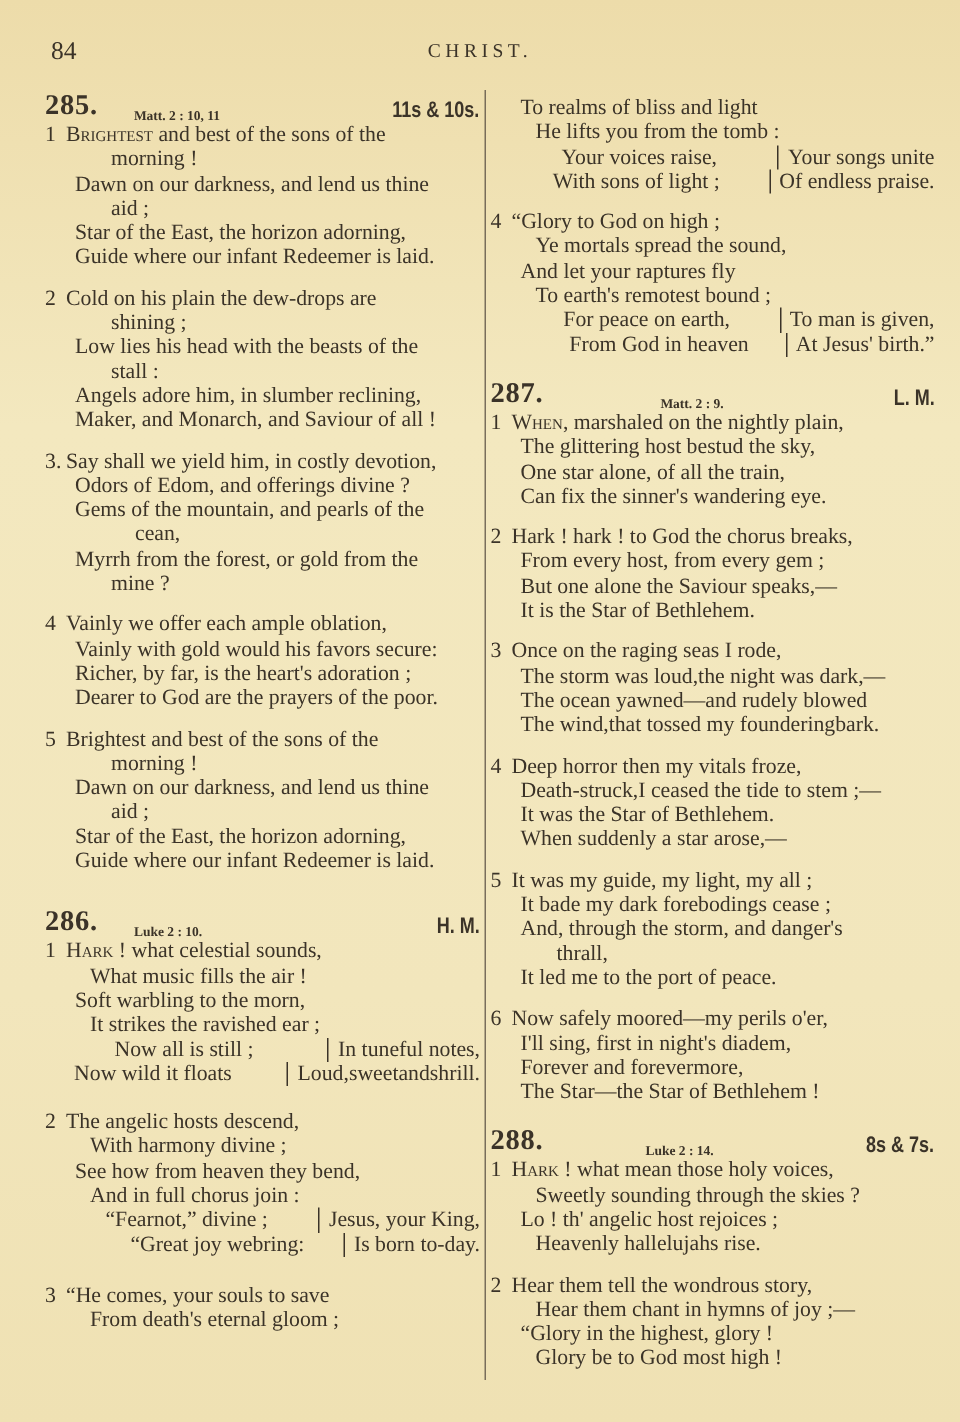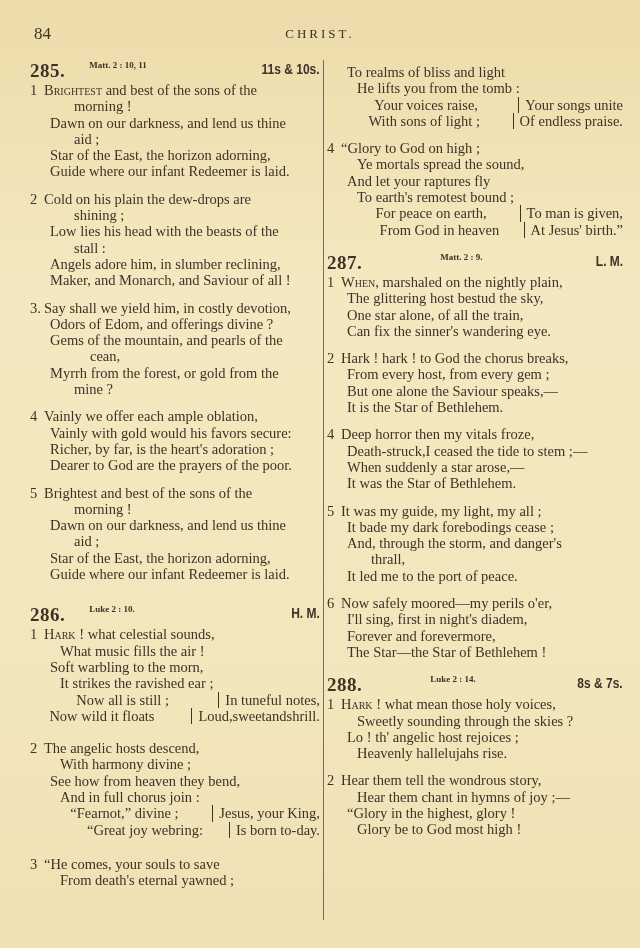--- a/index.html
+++ b/index.html
@@ -15,21 +15,21 @@
   .running-head { position: absolute; top: 24px; left: 0; width: 640px; height: 24px; }
   .page-number { position: absolute; left: 34px; top: 0; font-size: 17px; }
   .section-title { position: absolute; left: 0; width: 640px; text-align: center; top: 2px; font-size: 13px; letter-spacing: 3px; }
 
   .col { position: absolute; top: 60px; }
   .col-left { left: 30px; width: 290px; }
   .col-right { left: 327px; width: 296px; }
   .divider { position: absolute; left: 323px; top: 60px; width: 1px; height: 860px; background: #5a5044; opacity: 0.8; }
 
   .hymn { margin-bottom: 14px; }
-  .hymn-head { display: flex; align-items: flex-start; justify-content: space-between; height: 22px; }
+  .hymn-head { display: flex; align-items: flex-end; justify-content: space-between; height: 22px; }
   .hymn-number { font-weight: bold; font-size: 19px; letter-spacing: 0.5px; }
   .hymn-ref { font-size: 9px; font-weight: bold; margin-left: 24px; flex: 1; }
   .hymn-meter { font-size: 15px; font-weight: bold; font-family: "Liberation Sans Narrow", "Liberation Sans", sans-serif; transform: scaleX(0.8); transform-origin: right; }
 
   .stanza { margin-bottom: 11px; }
   .line { font-size: 14.5px; line-height: 16.3px; white-space: nowrap; position: relative; }
   .ln { display: inline-block; width: 14px; }
   .i1 { padding-left: 20px; }
   .i2 { padding-left: 30px; }
   .wrap { padding-left: 44px; }
@@ -126,21 +126,21 @@
             <span class="a" style="width:134px">“Fearnot,” divine ;</span>
             <span>Jesus, your King,</span>
           </div>
         <div class="line split">
             <span class="a" style="width:134px">“Great joy webring:</span>
             <span>Is born to-day.</span>
           </div>
       </div>
       <div class="stanza" style="margin-top:18px">
         <div class="line"><span class="ln">3</span><span>“He comes, your souls to save</span></div>
-        <div class="line i2">From death's eternal yawned ;</div>
+        <div class="line i2">From death's eternal gloom ;</div>
       </div>
     </div>
   </div>
 
   <div class="col col-right" style="top:64px">
 
     <div class="hymn">
       <div class="stanza">
         <div class="line i1">To realms of bliss and light</div>
         <div class="line i2">He lifts you from the tomb :</div>
@@ -181,24 +181,30 @@
         <div class="line i1">One star alone, of all the train,</div>
         <div class="line i1">Can fix the sinner's wandering eye.</div>
       </div>
       <div class="stanza">
         <div class="line"><span class="ln">2</span><span>Hark ! hark ! to God the chorus breaks,</span></div>
         <div class="line i1">From every host, from every gem ;</div>
         <div class="line i1">But one alone the Saviour speaks,—</div>
         <div class="line i1">It is the Star of Bethlehem.</div>
       </div>
       <div class="stanza">
+        <div class="line"><span class="ln">3</span><span>Once on the raging seas I rode,</span></div>
+        <div class="line i1">The storm was loud,the night was dark,—</div>
+        <div class="line i1">The ocean yawned—and rudely blowed</div>
+        <div class="line i1">The wind,that tossed my founderingbark.</div>
+      </div>
+      <div class="stanza">
         <div class="line"><span class="ln">4</span><span>Deep horror then my vitals froze,</span></div>
         <div class="line i1">Death-struck,I ceased the tide to stem ;—</div>
+        <div class="line i1">It was the Star of Bethlehem.</div>
         <div class="line i1">When suddenly a star arose,—</div>
-        <div class="line i1">It was the Star of Bethlehem.</div>
       </div>
       <div class="stanza">
         <div class="line"><span class="ln">5</span><span>It was my guide, my light, my all ;</span></div>
         <div class="line i1">It bade my dark forebodings cease ;</div>
         <div class="line i1">And, through the storm, and danger's</div>
         <div class="line wrap">thrall,</div>
         <div class="line i1">It led me to the port of peace.</div>
       </div>
       <div class="stanza">
         <div class="line"><span class="ln">6</span><span>Now safely moored—my perils o'er,</span></div>

